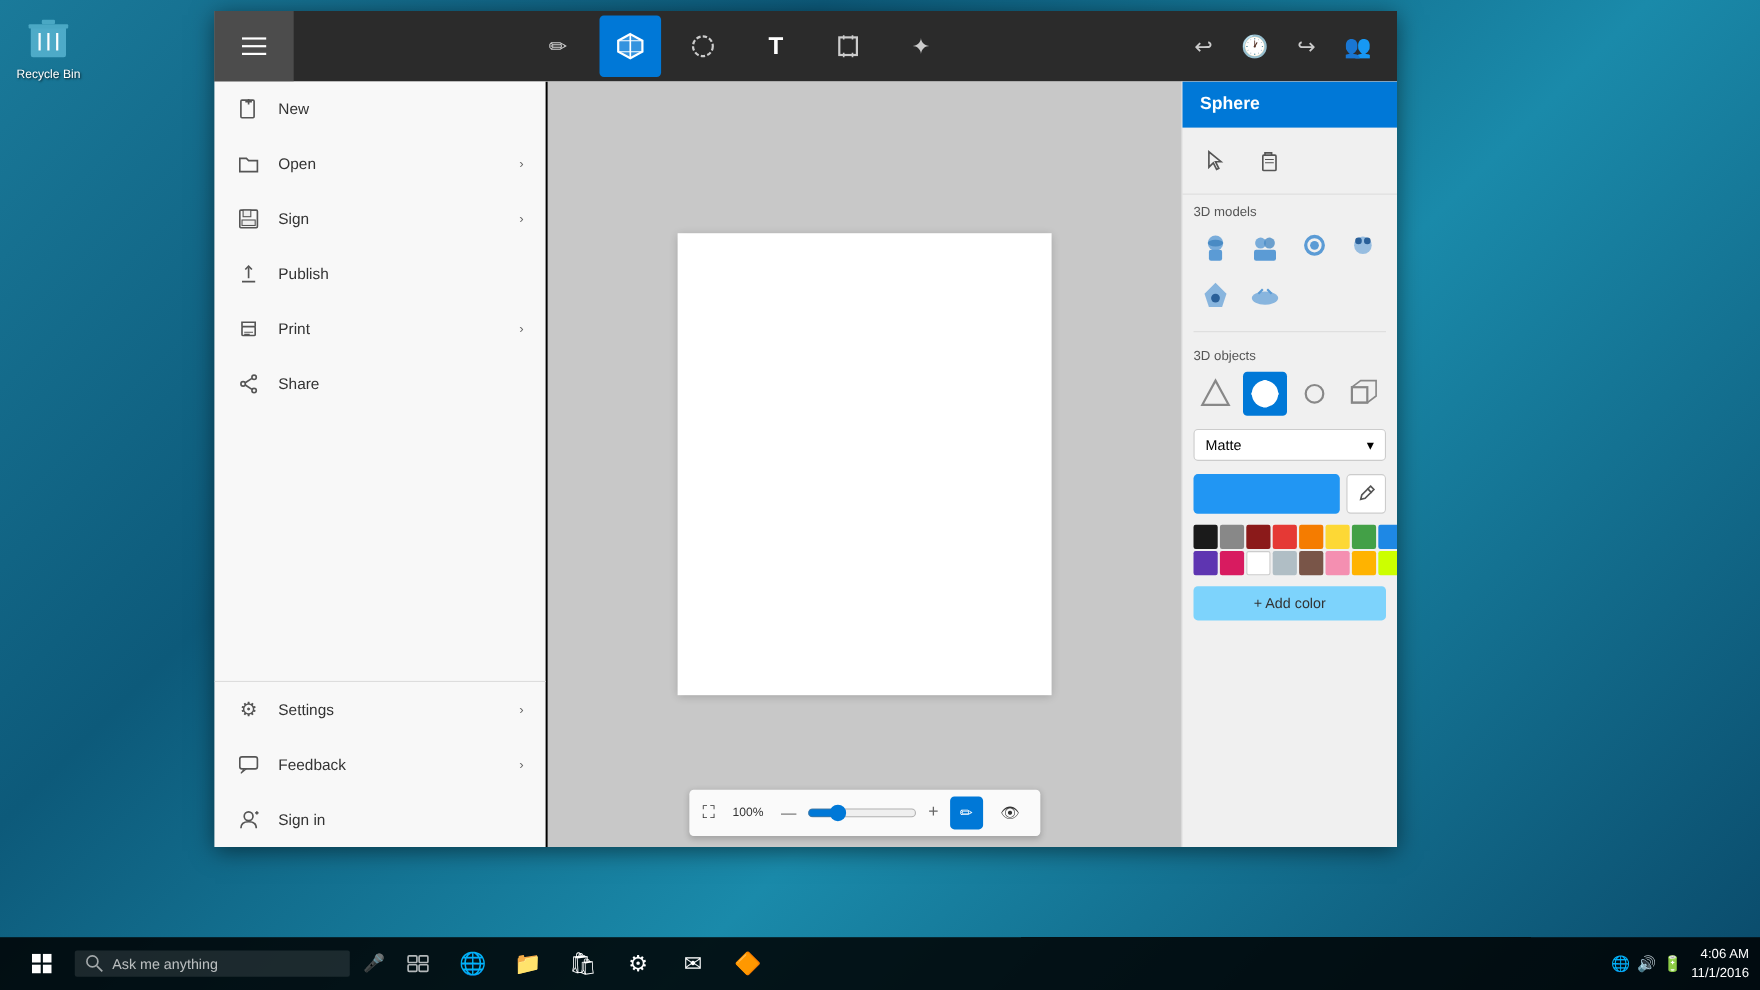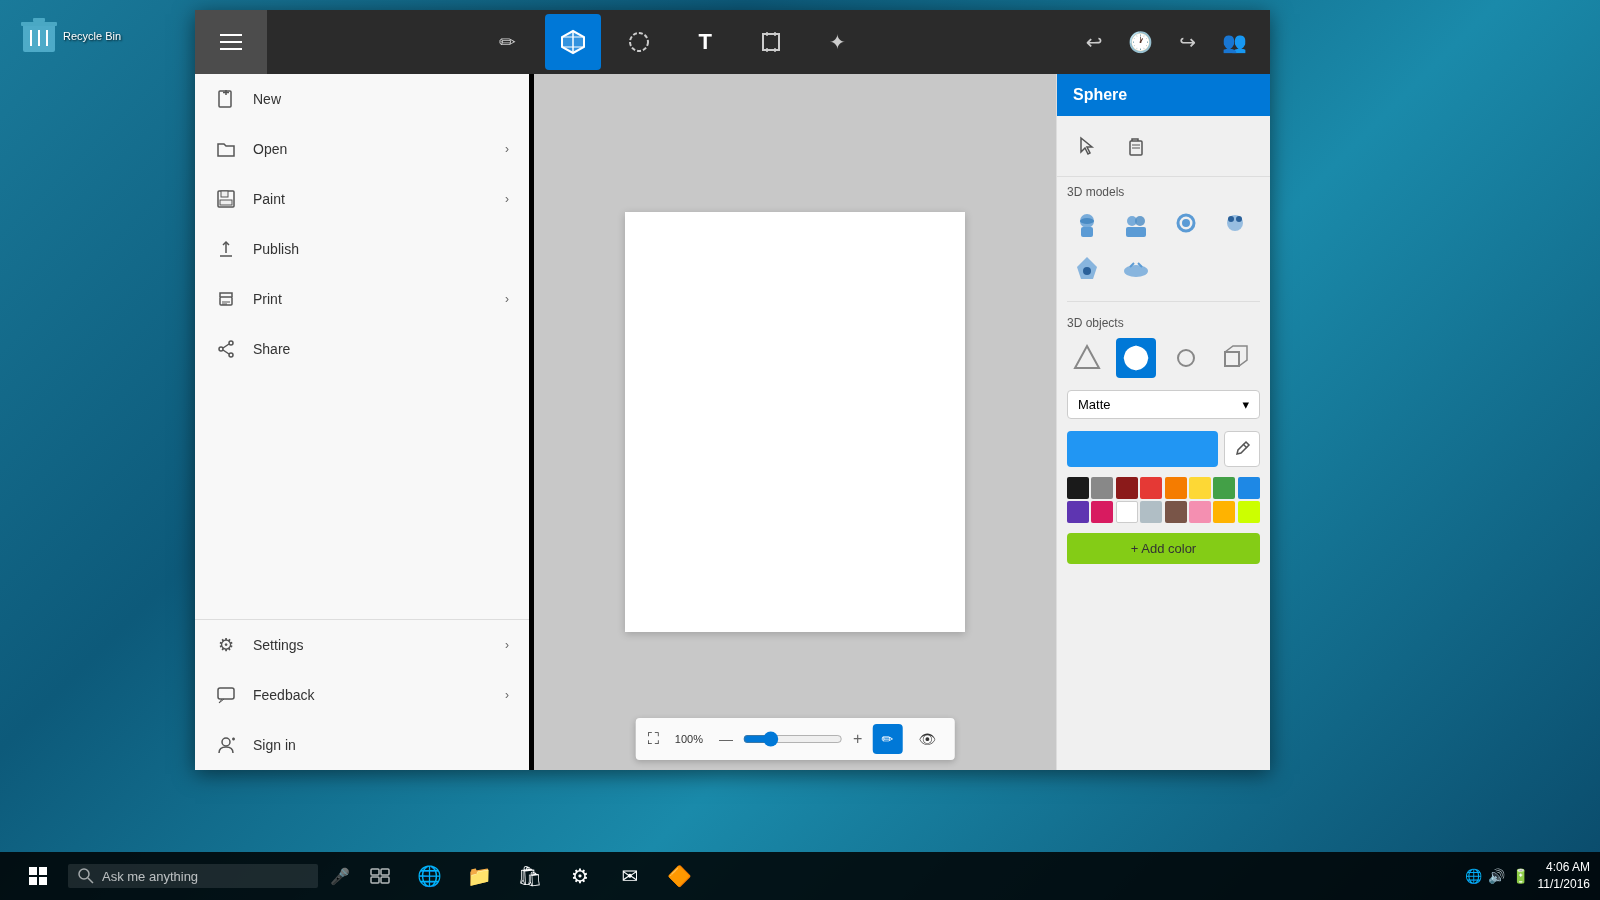--- a/index.html
+++ b/index.html
@@ -19,21 +19,21 @@
       background: linear-gradient(135deg, #1a7a9a 0%, #0d5a7a 30%, #1a8aaa 60%, #0a4a6a 100%);
       position: relative;
     }
 
     
     .recycle-bin {
       position: absolute;
       top: 10px;
       left: 15px;
       display: flex;
-      flex-direction: row;
+      flex-direction: column;
       align-items: center;
       cursor: pointer;
       color: white;
       font-size: 11px;
       text-shadow: 1px 1px 2px rgba(0,0,0,0.8);
     }
     .recycle-bin-icon {
       width: 48px;
       height: 48px;
       margin-bottom: 4px;
@@ -149,25 +149,25 @@
 
     
     .main-content {
       display: flex;
       flex: 1;
       overflow: hidden;
     }
 
     
     .menu-panel {
-      width: 339px;
+      width: 303px;
       background: #f8f8f8;
       display: flex;
       flex-direction: column;
-      border-right: 5px solid #000000;
+      border-right: 2px solid #000000;
       flex-shrink: 0;
     }
     .menu-item {
       display: flex;
       align-items: center;
       padding: 14px 20px;
       cursor: pointer;
       gap: 16px;
       color: #333;
       font-size: 14px;
@@ -252,21 +252,21 @@
       align-items: center;
       justify-content: center;
       cursor: pointer;
       font-size: 14px;
       color: #333;
     }
     .canvas-tool-btn.active { background: #0078d7; color: white; }
 
     
     .right-panel {
-      width: 214px;
+      width: 196px;
       background: #f0f0f0;
       display: flex;
       flex-direction: column;
       flex-shrink: 0;
       border-left: 1px solid #ddd;
     }
     .panel-header {
       background: #0078d7;
       color: white;
       padding: 12px 16px;
@@ -382,21 +382,21 @@
     .color-cell {
       width: 22px;
       height: 22px;
       border-radius: 2px;
       cursor: pointer;
     }
     .add-color-btn {
       margin: 6px 10px;
       padding: 8px;
       border: none;
-      background: #84cc16;
+      background: #7dd3fc;
       border-radius: 4px;
       cursor: pointer;
       font-size: 13px;
       color: #333;
       width: calc(100% - 20px);
       display: flex;
       align-items: center;
       justify-content: center;
       gap: 6px;
     }
@@ -595,21 +595,21 @@
 
 
         <div class="menu-item">
           <div class="menu-item-icon">
             <svg width="20" height="20" viewBox="0 0 20 20" fill="none">
               <rect x="2" y="2" width="16" height="16" rx="1" stroke="#555" stroke-width="1.5"></rect>
               <rect x="5" y="2" width="7" height="6" stroke="#555" stroke-width="1" fill="#eee"></rect>
               <rect x="4" y="11" width="12" height="5" stroke="#555" stroke-width="1" fill="#eee"></rect>
             </svg>
           </div>
-          <span>Paint</span>
+          <span>Sign</span>
           <span class="menu-item-arrow">›</span>
         </div>
 
         <div class="menu-item">
           <div class="menu-item-icon">
             <svg width="20" height="20" viewBox="0 0 20 20" fill="none">
               <line x1="10" y1="14" x2="10" y2="4" stroke="#555" stroke-width="1.5"></line>
               <polyline points="7,6 10,3 13,6" stroke="#555" stroke-width="1.5" fill="none"></polyline>
               <line x1="4" y1="17" x2="16" y2="17" stroke="#555" stroke-width="1.5"></line>
             </svg>

